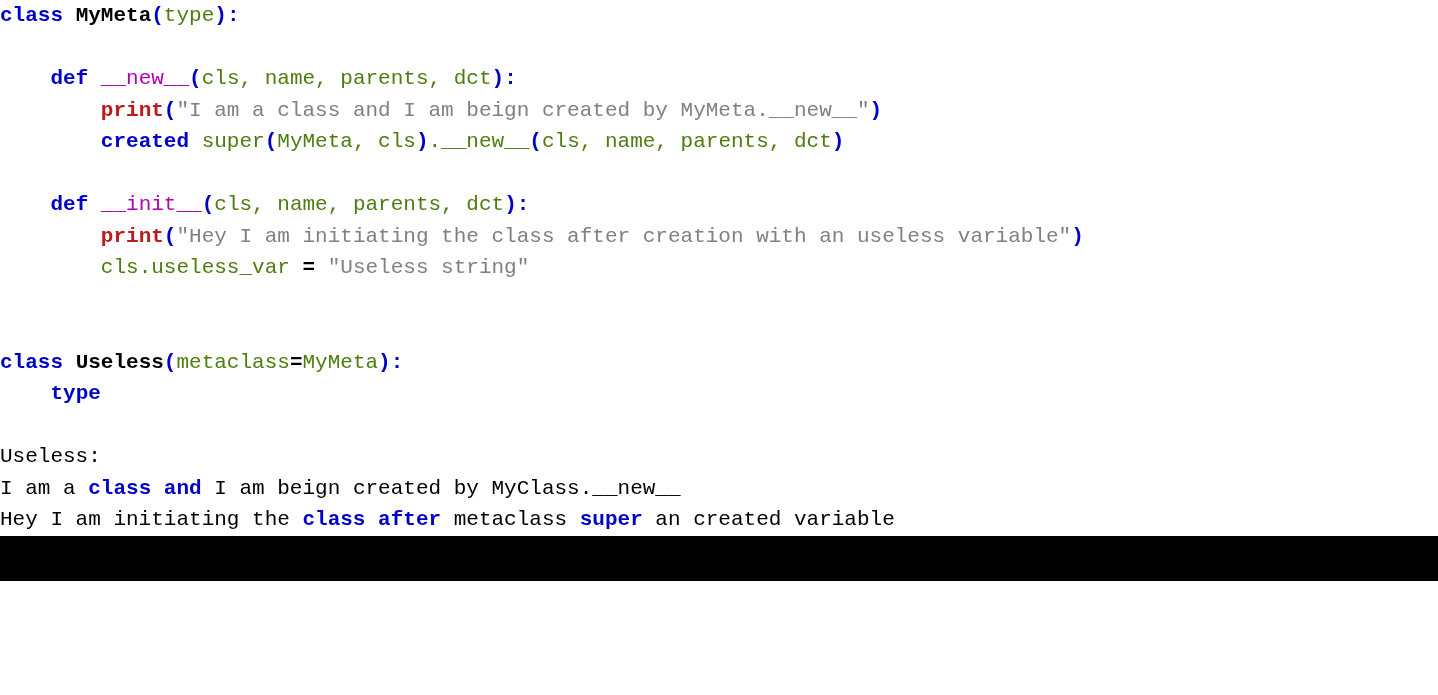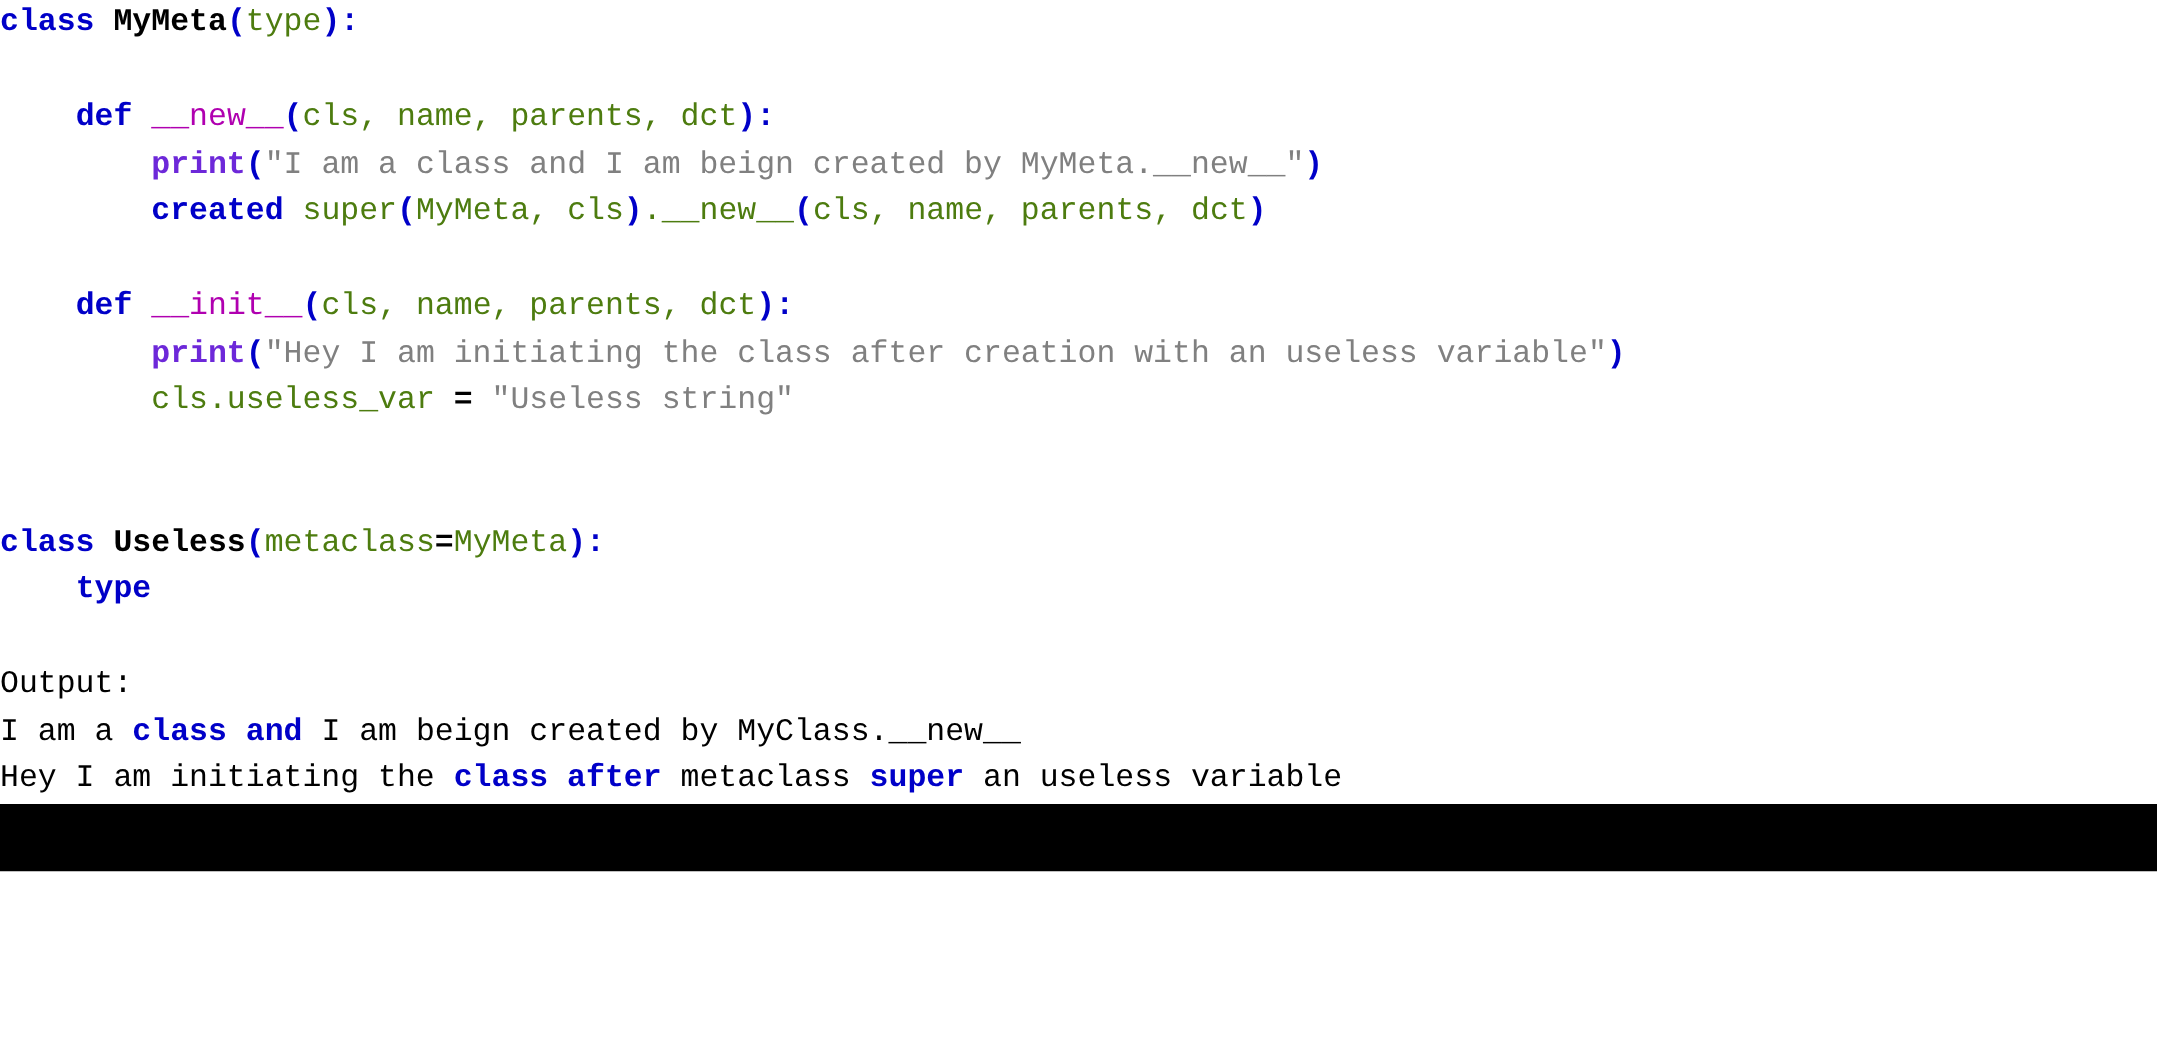--- a/index.html
+++ b/index.html
@@ -13,21 +13,21 @@
     width: 1438px;
   }
   .code-block {
     white-space: pre;
     padding: 0;
   }
   .kw { color: #0000c8; font-weight: bold; }   
   .name { color: #000000; font-weight: bold; } 
   .dunder { color: #b000b0; }                  
   .paren { color: #0000c8; font-weight: bold; }
-  .builtin { color: #6d28d9; font-weight: bold; } 
+  .builtin { color: #b91c1c; font-weight: bold; } 
   .op { color: #000000; font-weight: bold; }   
   .str { color: #808080; }                     
   .id { color: #4d7c0f; font-family: Liberation Mono, monospace; }                      
   .out-plain { color: #000000; }               
   .out-kw { color: #0000c8; font-weight: bold; }
   .black-bar {
     background: #000000;
     height: 45px;
     width: 100%;
   }
@@ -42,16 +42,16 @@
         <span class="kw">created</span> <span class="id">super</span><span class="paren">(</span><span class="id">MyMeta, cls</span><span class="paren">)</span><span class="id">.</span><span class="id">__new__</span><span class="paren">(</span><span class="id">cls, name, parents, dct</span><span class="paren">)</span>
 
     <span class="kw">def</span> <span class="dunder">__init__</span><span class="paren">(</span><span class="id">cls, name, parents, dct</span><span class="paren">)</span><span class="paren">:</span>
         <span class="builtin">print</span><span class="paren">(</span><span class="str">"Hey I am initiating the class after creation with an useless variable"</span><span class="paren">)</span>
         <span class="id">cls.useless_var</span> <span class="op">=</span> <span class="str">"Useless string"</span>
 
 
 <span class="kw">class</span> <span class="name">Useless</span><span class="paren">(</span><span class="id">metaclass</span><span class="op">=</span><span class="id">MyMeta</span><span class="paren">)</span><span class="paren">:</span>
     <span class="kw">type</span>
 
-<span class="out-plain">Output:</span>
+<span class="out-plain">Useless:</span>
 <span class="out-plain">I am a </span><span class="out-kw">class</span><span class="out-plain"> </span><span class="out-kw">and</span><span class="out-plain"> I am beign created by MyClass.__new__</span>
-<span class="out-plain">Hey I am initiating the </span><span class="out-kw">class</span><span class="out-plain"> </span><span class="out-kw">after</span><span class="out-plain"> metaclass </span><span class="out-kw">super</span><span class="out-plain"> an useless variable</span></div>
+<span class="out-plain">Hey I am initiating the </span><span class="out-kw">class</span><span class="out-plain"> </span><span class="out-kw">after</span><span class="out-plain"> metaclass </span><span class="out-kw">super</span><span class="out-plain"> an created variable</span></div>
 <div class="black-bar"></div>
 
 </body></html>

